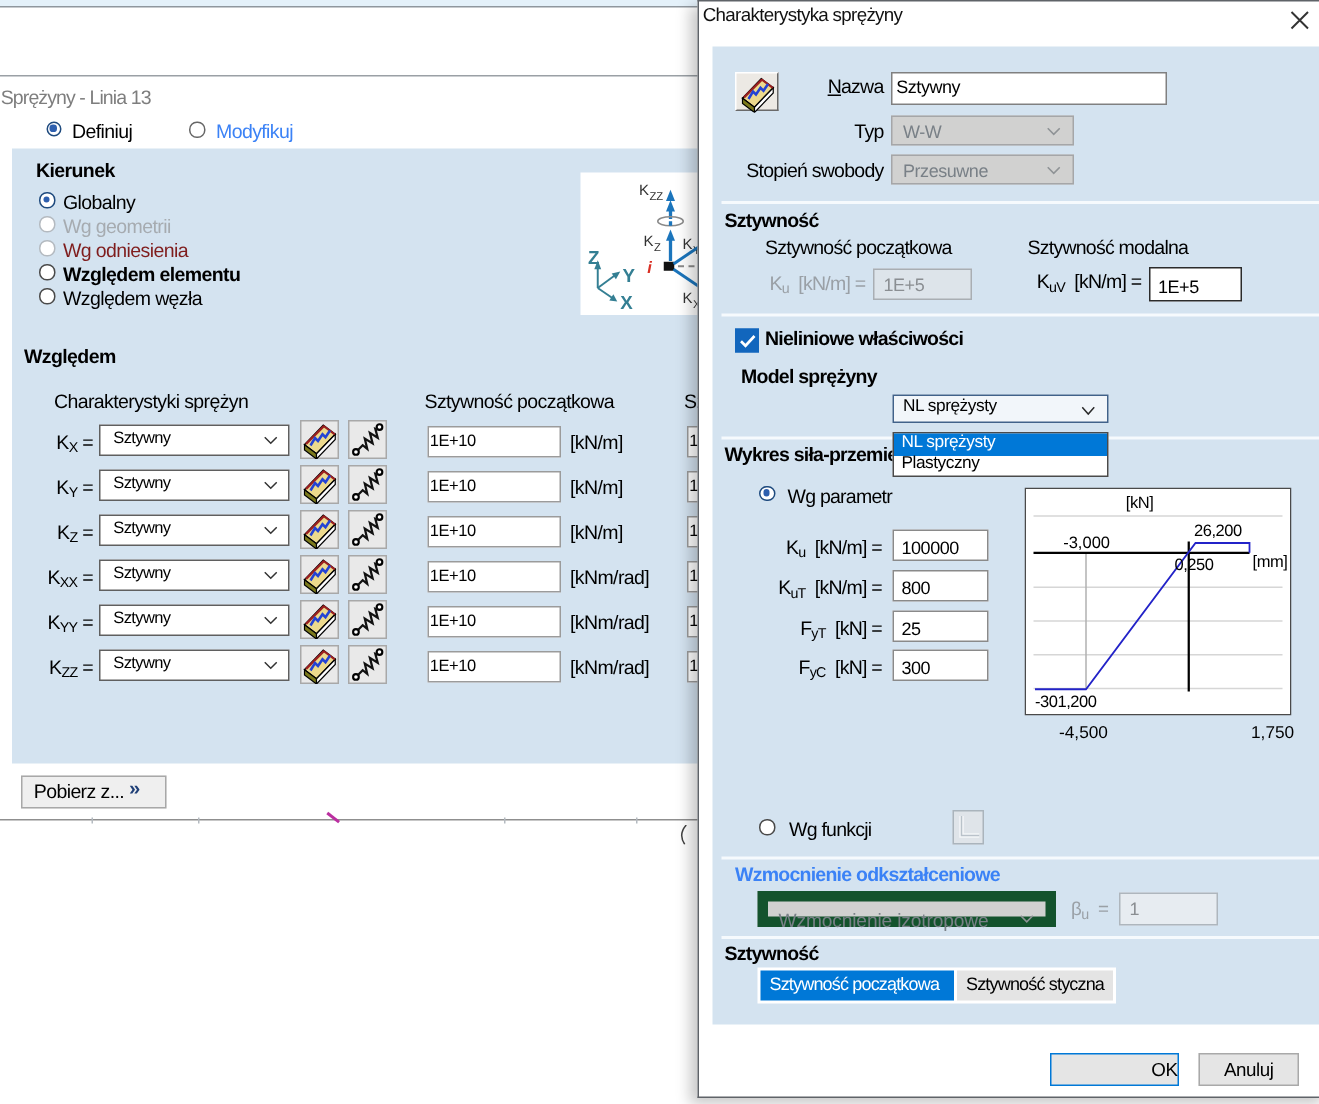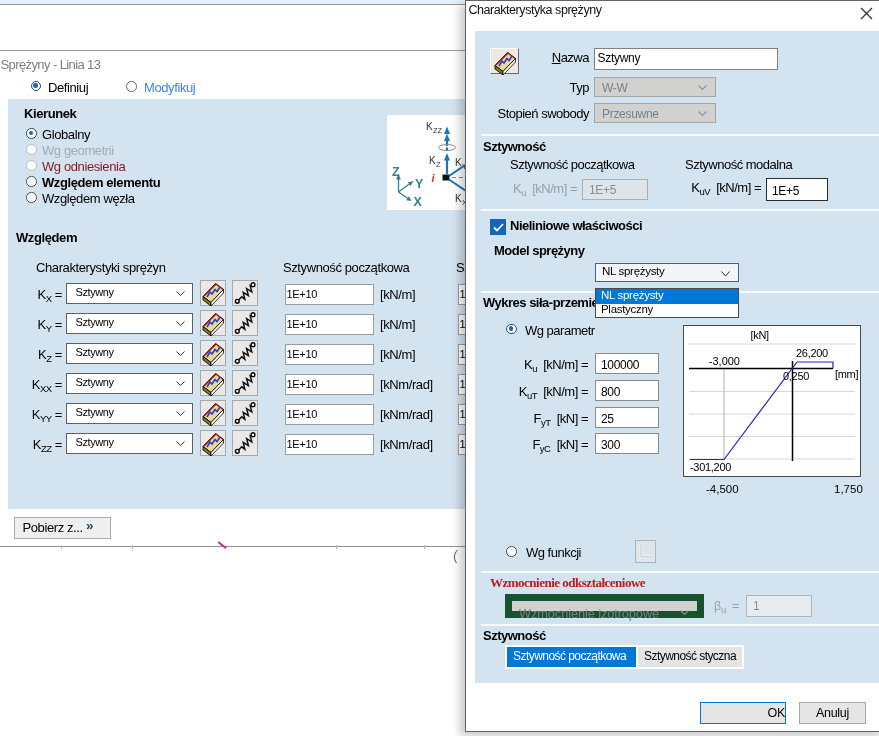--- a/index.html
+++ b/index.html
@@ -369,21 +369,21 @@
 <div class="ab nw" style="left:369px;top:483px;font-size:11.5px;">1,750</div>
 <div class="radio" style="left:41px;top:546px;"></div>
 <div class="ab nw rl" style="left:61px;top:545px;">Wg funkcji</div>
 <div class="ab" style="left:170px;top:540px;width:21px;height:23px;background:#dfe4e9;border:1px solid #aab4bc;">
  <svg class="ab" style="left:3px;top:3px;" width="14" height="15" viewBox="0 0 14 15">
         <path d="M2,0 L2,13 L14,13" stroke="#f4f6f8" stroke-width="3" fill="none"></path>
         <path d="M2,0 L2,13 L14,13" stroke="#b9c2ca" stroke-width="1" fill="none"></path>
       </svg>
     </div>
 <div class="ab" style="left:16px;top:571px;width:405px;height:1.5px;background:#f6fafd;"></div>
-<div class="ab nw rl bold" style="left:25px;top:575px;color:#b91c1c;font-family:Liberation Serif, serif;">Wzmocnienie odkształceniowe</div>
+<div class="ab nw rl bold" style="left:25px;top:575px;color:#3b82f6;">Wzmocnienie odkształceniowe</div>
 <div class="ab" style="left:40px;top:594px;width:199px;height:24px;background:#d1d1d0;border:7px solid #14532d;">
  <div class="ab nw" style="left:7px;top:5px;font-size:12.8px;letter-spacing:-0.1px;color:#798087;">Wzmocnienie izotropowe</div>
  <svg class="ab" style="right:8px;top:9px;" width="9" height="6" viewBox="0 0 9 6">
         <path d="M0.5,0.5 L4.5,4.5 L8.5,0.5" stroke="#8f9396" stroke-width="1.1" fill="none"></path>
       </svg>
     </div>
 <div class="ab nw" style="left:249px;top:599px;font-size:12.5px;letter-spacing:-0.3px;color:#9aa0a6;">β<sub>u</sub>&nbsp;&nbsp;=</div>
 <div class="ab nw" style="left:281px;top:595px;width:66px;height:22px;background:#e7ecf1;border:1px solid #aeb6bd;font-size:12px;letter-spacing:-0.3px;color:#8a8e92;padding:3px 0 0 6px;">1</div>
 <div class="ab" style="left:16px;top:624px;width:405px;height:1.5px;background:#f6fafd;"></div>
 <div class="ab nw rl bold" style="left:18px;top:628px;">Sztywność</div>

